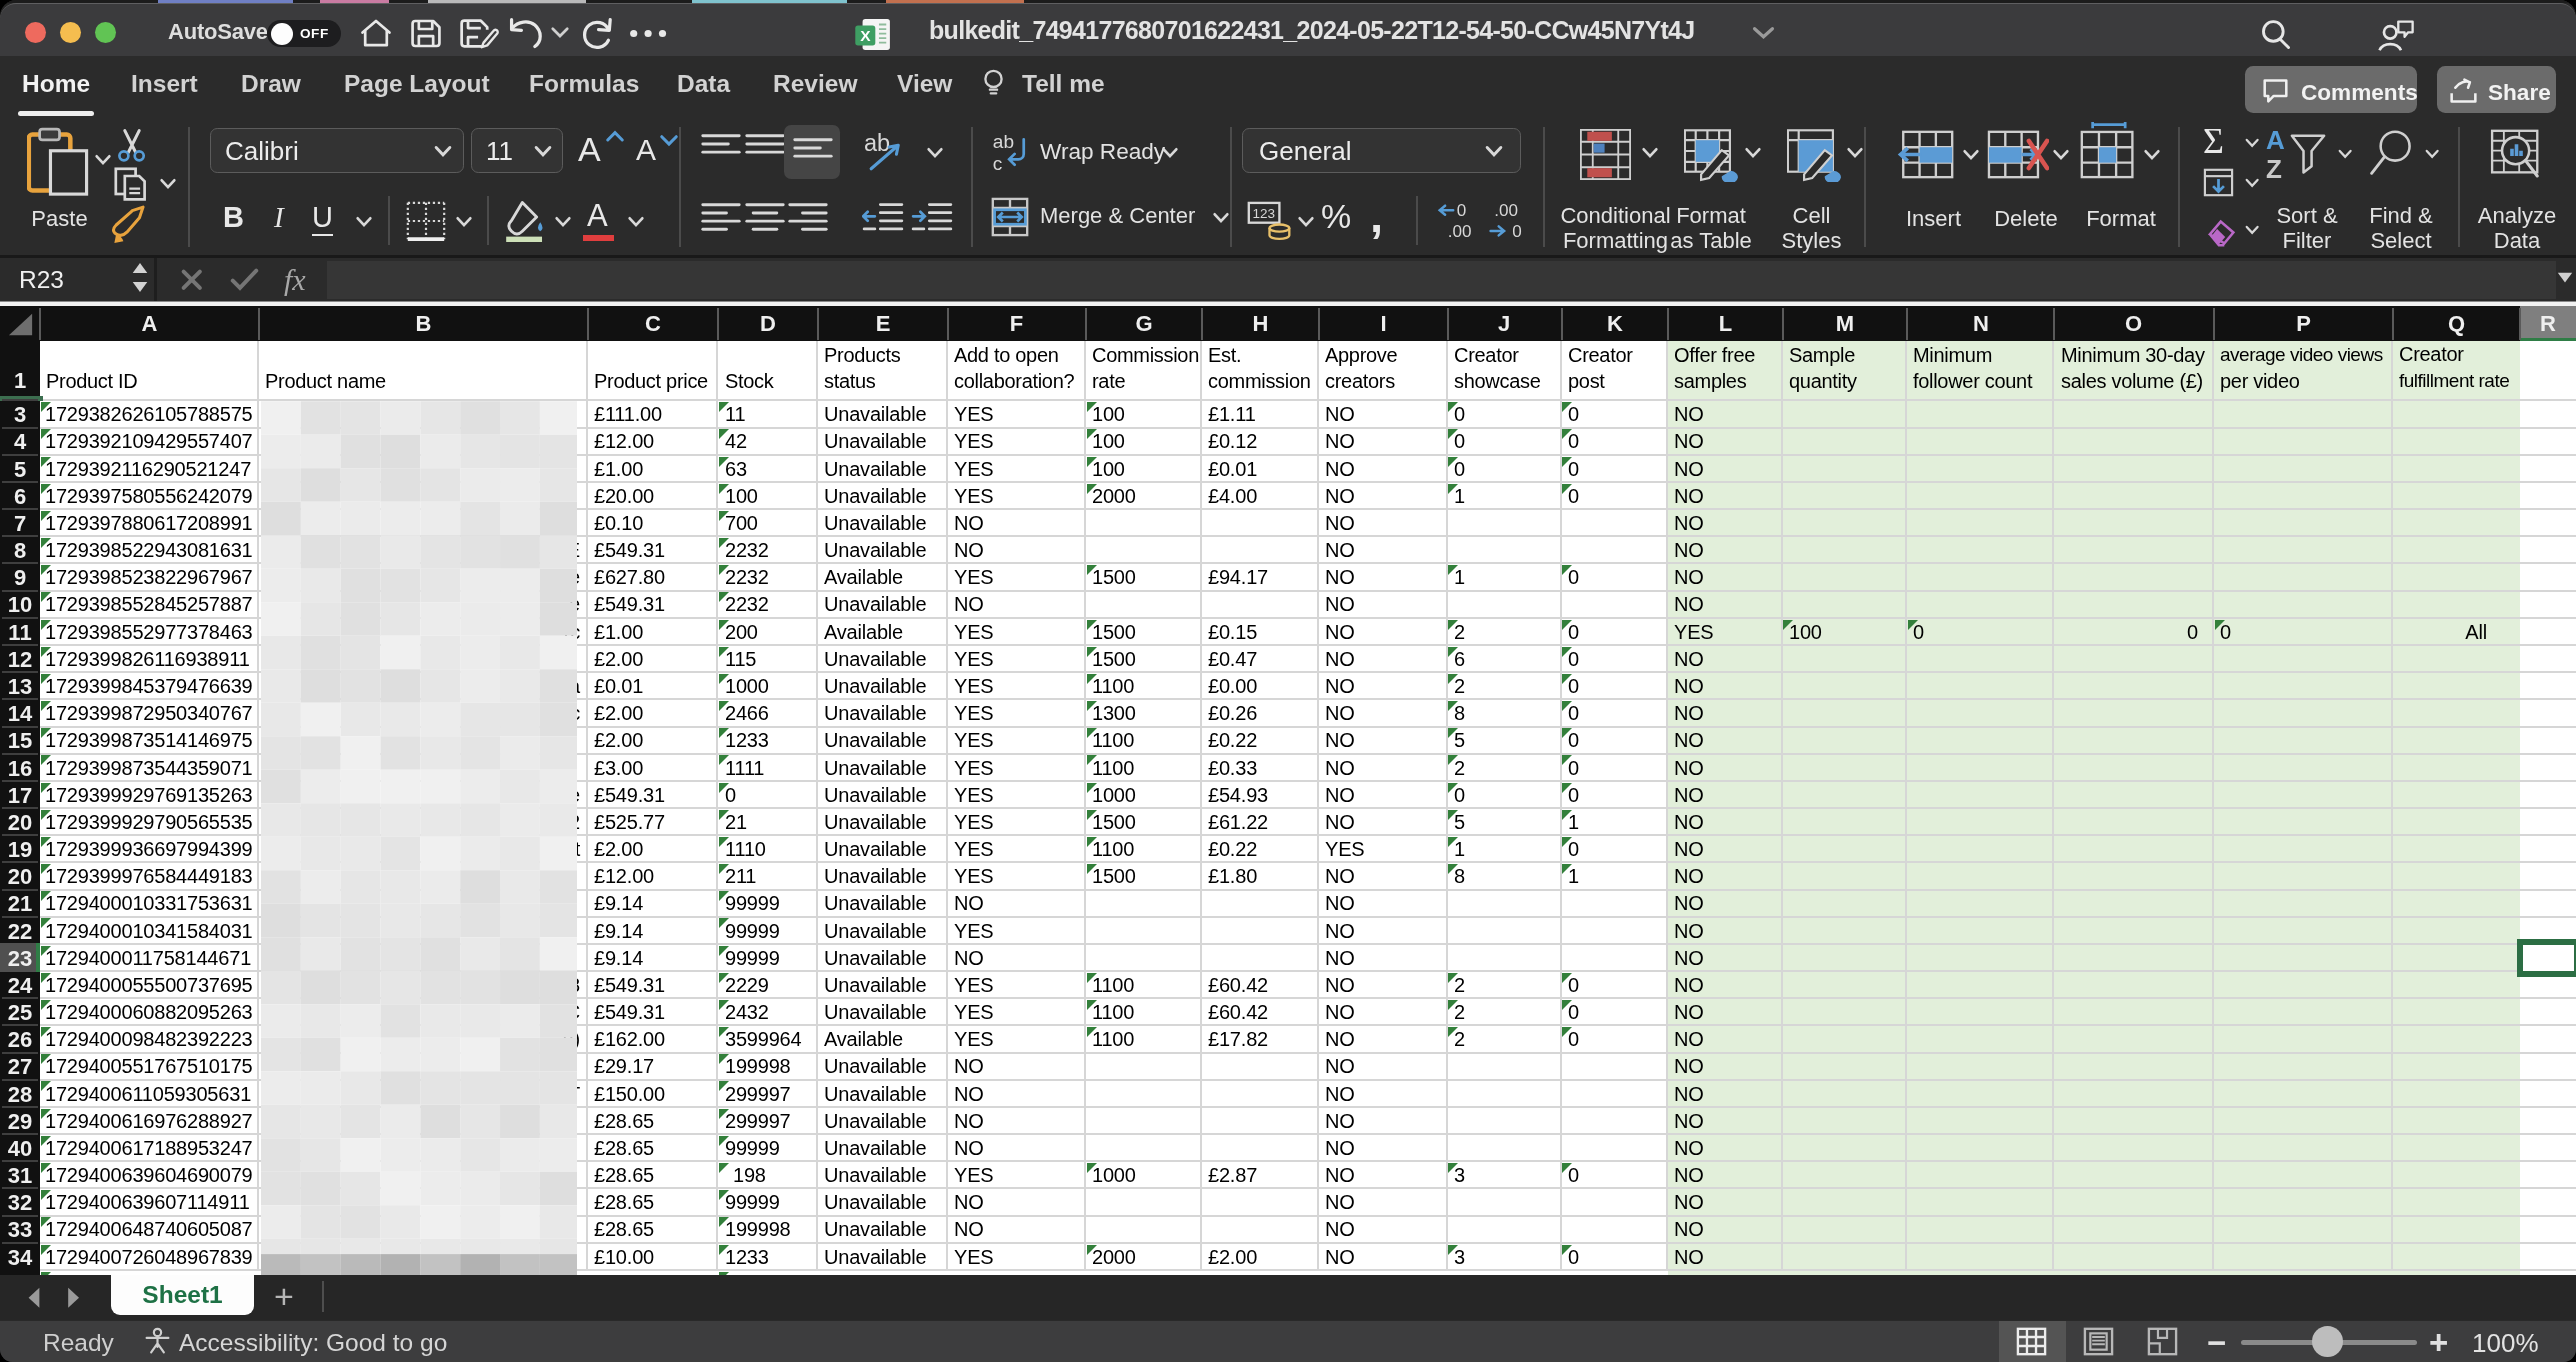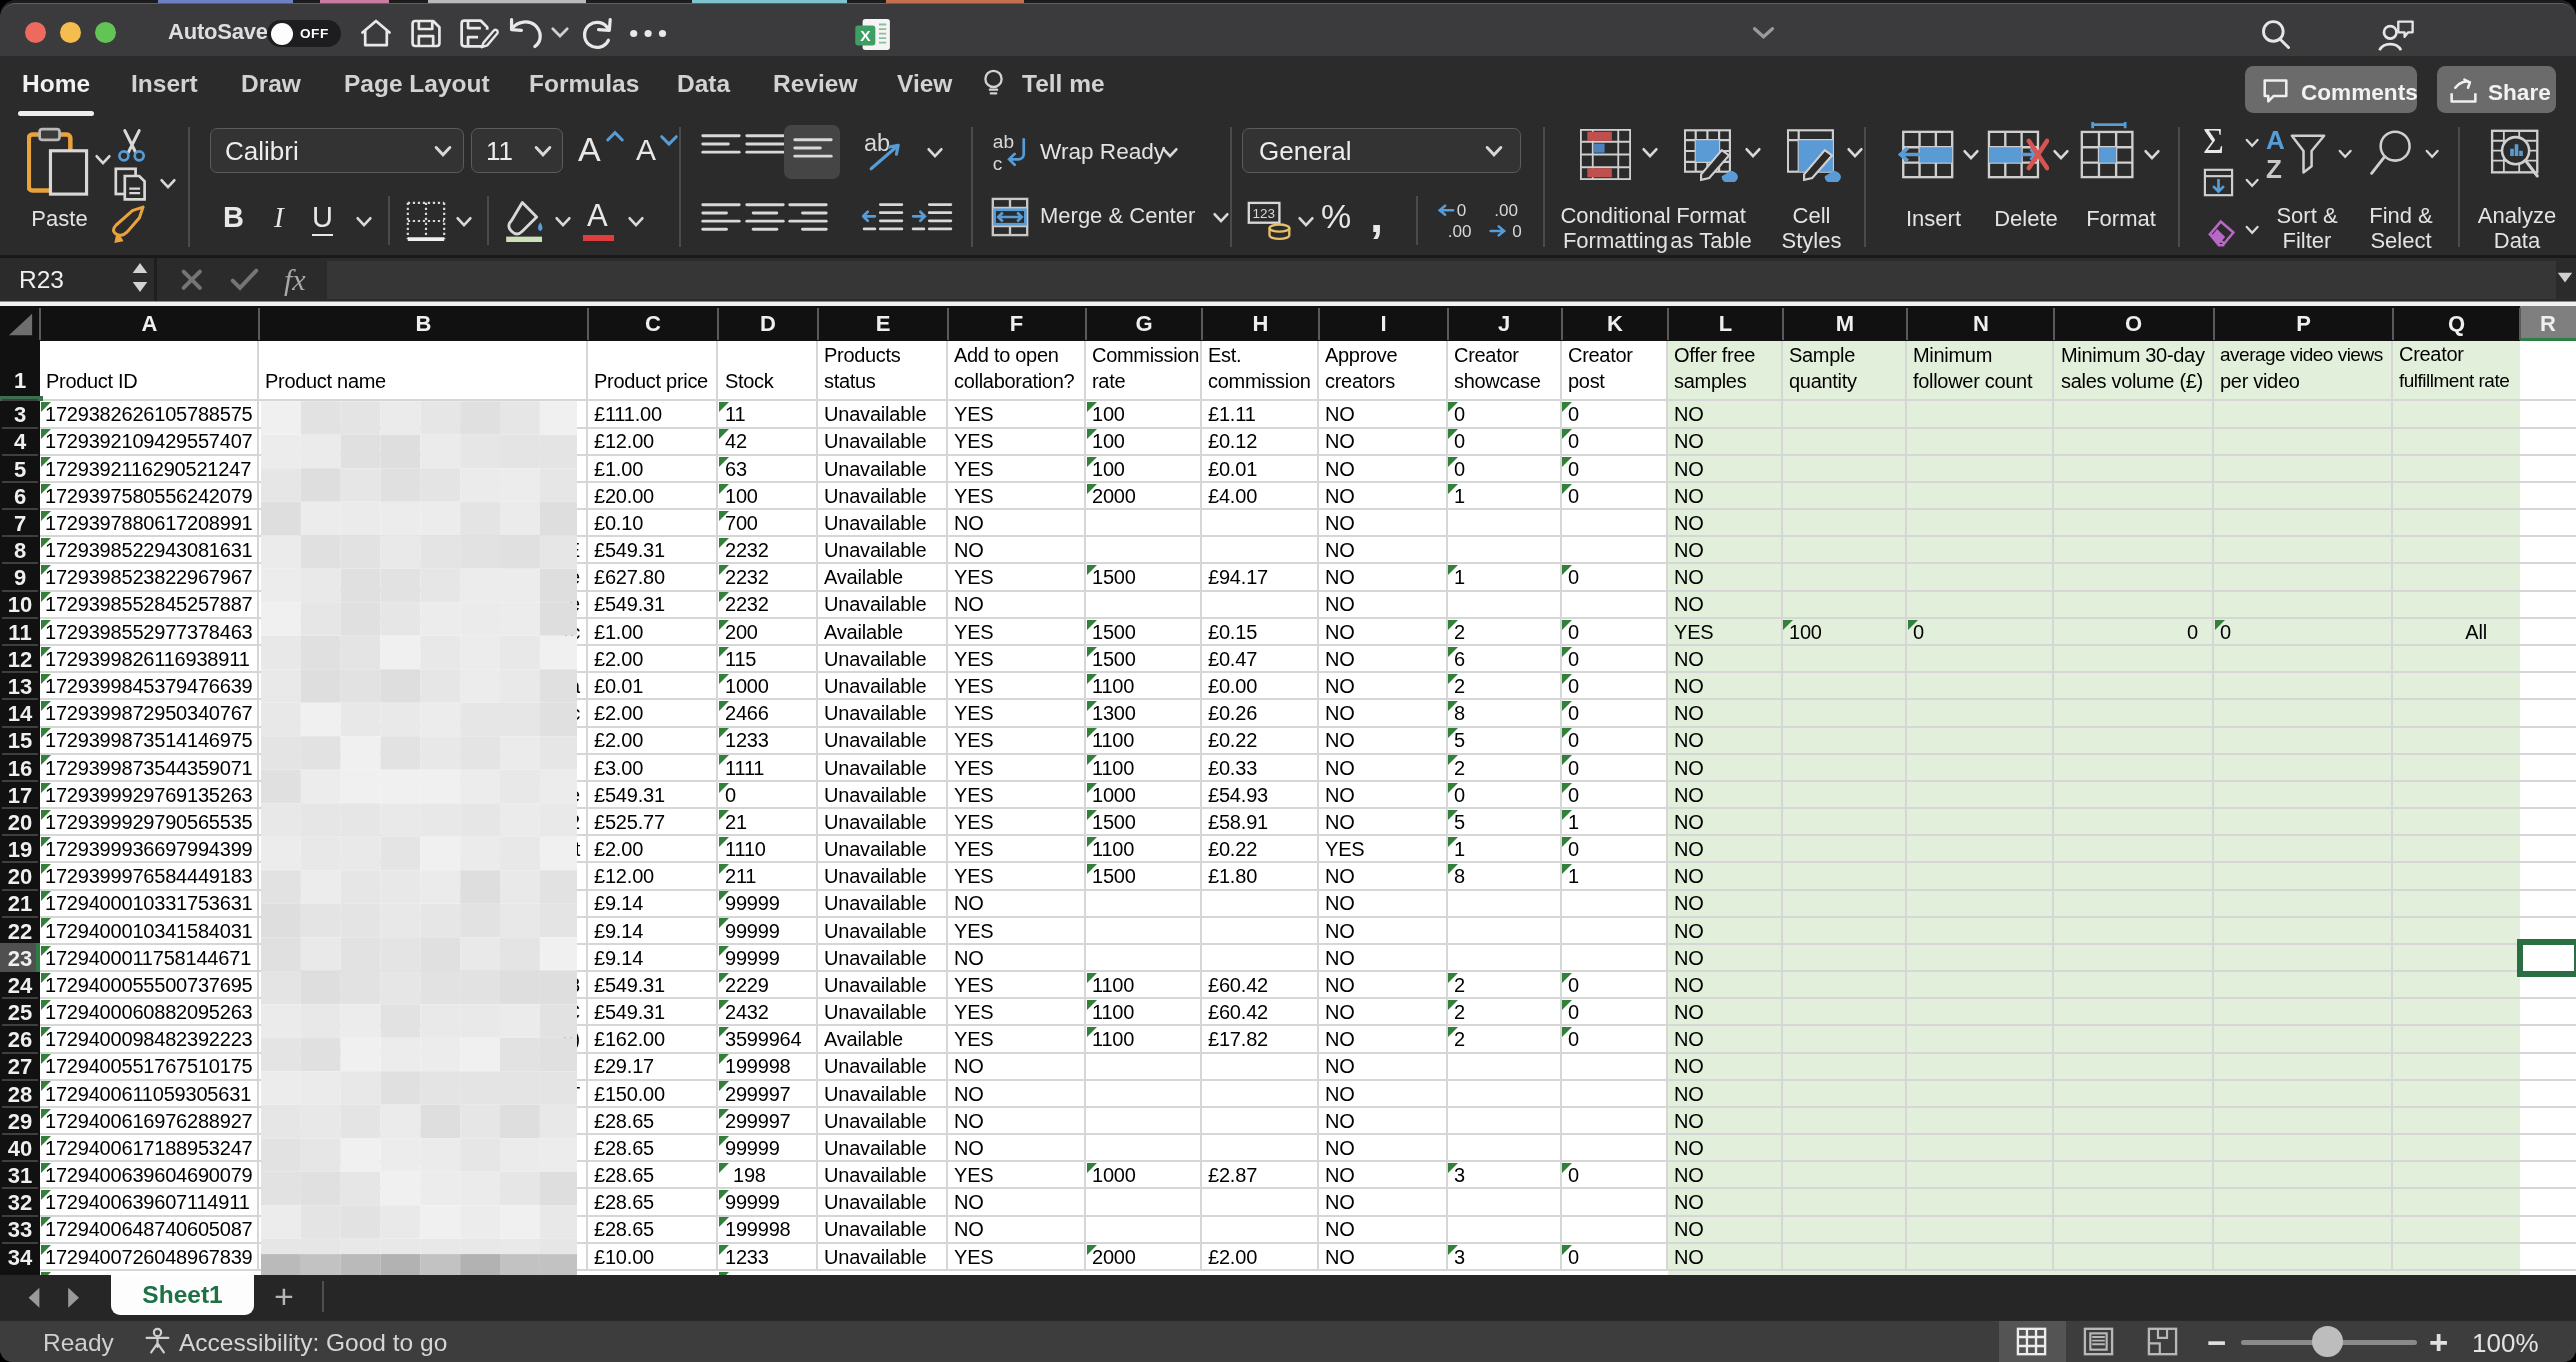--- a/index.html
+++ b/index.html
@@ -71,20 +71,21 @@
       <circle cx="37" cy="5" r="4" fill="#e8e8e8"></circle>
     </svg>
 <svg class="abs" style="left:848px;top:19px" width="51" height="31" viewBox="0 0 56 34">
 <rect x="16" y="0" width="30" height="34" rx="3" fill="#f5f5f5"></rect>
 <g stroke="#8fbc9c" stroke-width="2">
         <path d="M34 6 H42 M34 11 H42 M34 16 H42 M34 21 H42 M34 26 H42"></path>
       </g>
 <rect x="8" y="7" width="22" height="22" rx="3" fill="#3e9e63"></rect>
 <text x="19" y="24" font-size="17" font-weight="700" fill="#fff" text-anchor="middle" font-family="Liberation Sans">X</text>
     </svg>
+<div class="abs" style="left:929px;top:16.3px;font-size:25px;font-weight:700;color:#e3e3e3;letter-spacing:-0.7px">bulkedit_7494177680701622431_2024-05-22T12-54-50-CCw45N7Yt4J</div>
 <svg class="abs" style="left:1751px;top:25px" width="25" height="16.3" viewBox="0 0 28 18">
 <path d="M4 4 L14 13 L24 4" fill="none" stroke="#9a9a9a" stroke-width="3.6" stroke-linecap="round"></path>
     </svg>
 <svg class="abs" style="left:2259px;top:18px" width="34" height="34" viewBox="0 0 38 38">
 <circle cx="16" cy="15" r="11" fill="none" stroke="#e6e6e6" stroke-width="3.2"></circle>
 <path d="M24 24 L33 33" stroke="#e6e6e6" stroke-width="3.2" stroke-linecap="round"></path>
     </svg>
 <svg class="abs" style="left:2375px;top:16.3px" width="43" height="38" viewBox="0 0 48 42">
 <circle cx="17" cy="18" r="7" fill="none" stroke="#e6e6e6" stroke-width="3"></circle>
 <path d="M5 38 a13 11 0 0 1 24 0" fill="none" stroke="#e6e6e6" stroke-width="3"></path>
@@ -794,21 +795,21 @@
 <div class="tri" style="left:1562px;top:783px"></div>
 <div class="rowN" style="left:0;top:809px">20</div>
 <div class="abs" style="left:1.8px;top:807px;width:36px;height:1.8px;background:#3f3f3f"></div>
 <div class="cell" style="left:45px;top:809px">1729399929790565535</div>
 <div class="cell" style="left:489px;top:809px;width:91px;text-align:right">'2</div>
 <div class="cell" style="left:594px;top:809px">£525.77</div>
 <div class="cell" style="left:725px;top:809px">21</div>
 <div class="cell" style="left:824px;top:809px">Unavailable</div>
 <div class="cell" style="left:954px;top:809px">YES</div>
 <div class="cell" style="left:1092px;top:809px">1500</div>
-<div class="cell" style="left:1208px;top:809px">£58.91</div>
+<div class="cell" style="left:1208px;top:809px">£61.22</div>
 <div class="cell" style="left:1325px;top:809px">NO</div>
 <div class="cell" style="left:1454px;top:809px">5</div>
 <div class="cell" style="left:1568px;top:809px">1</div>
 <div class="cell" style="left:1674px;top:809px">NO</div>
 <div class="tri" style="left:41px;top:810px"></div>
 <div class="tri" style="left:719px;top:810px"></div>
 <div class="tri" style="left:1087px;top:810px"></div>
 <div class="tri" style="left:1448px;top:810px"></div>
 <div class="tri" style="left:1562px;top:810px"></div>
 <div class="rowN" style="left:0;top:836px">19</div>

